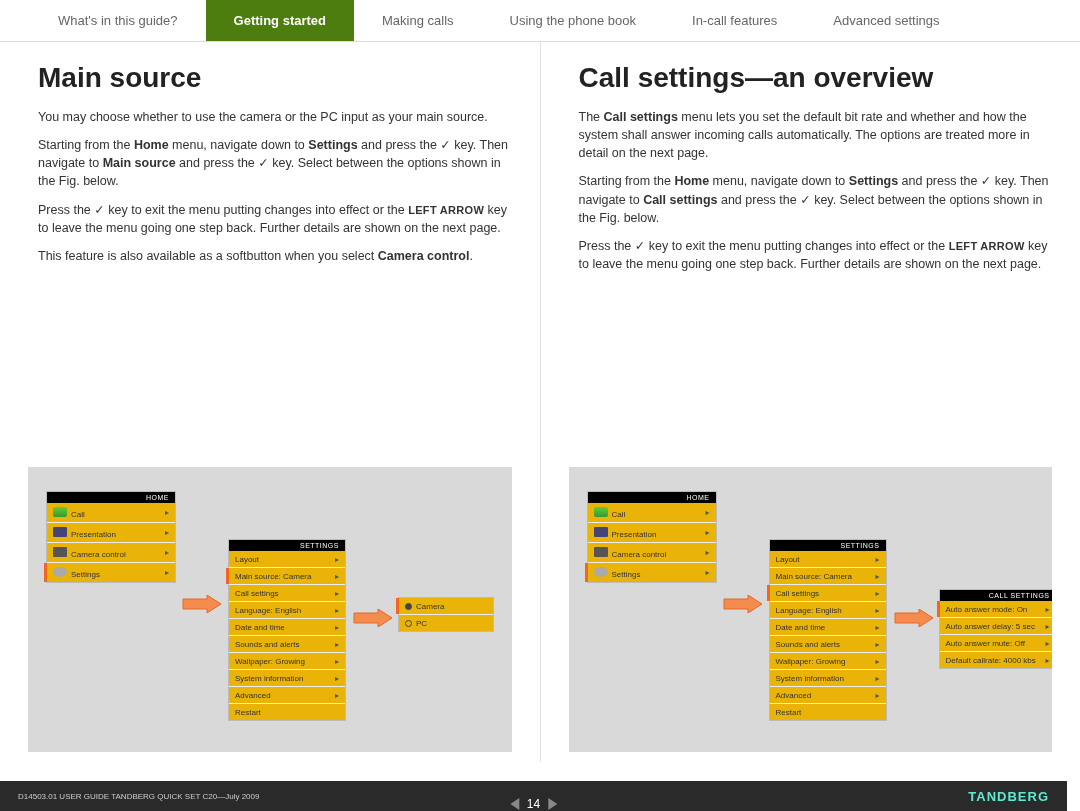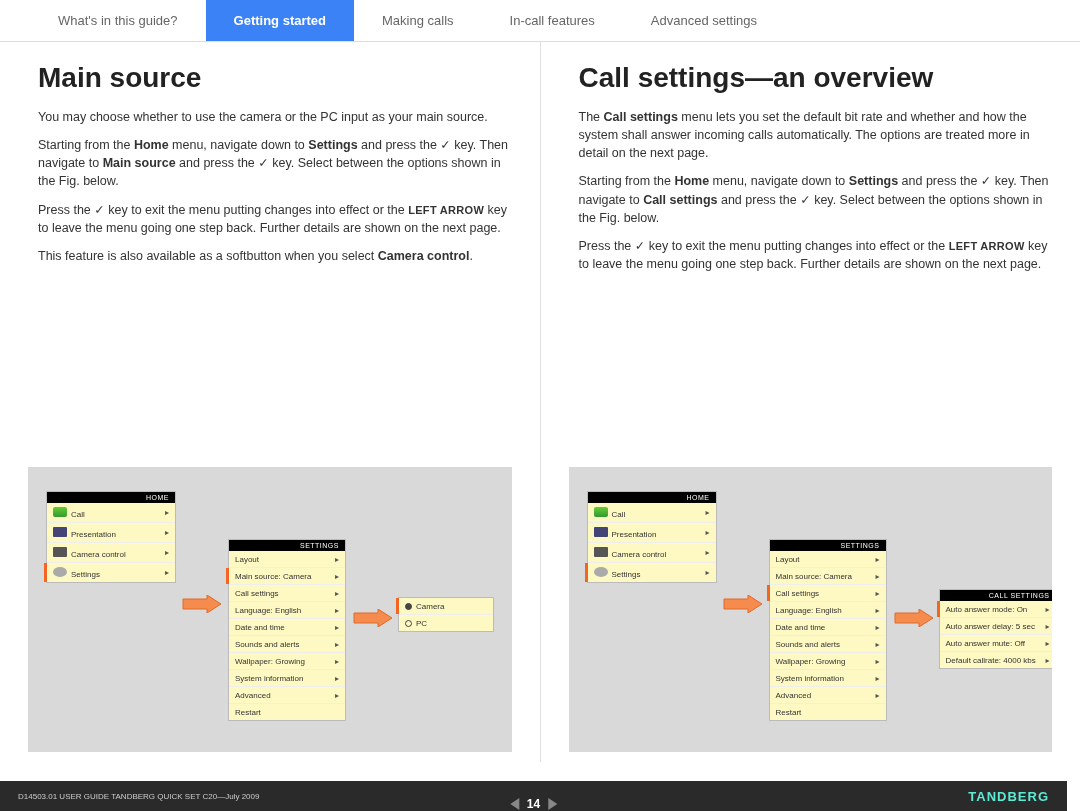--- a/index.html
+++ b/index.html
@@ -20,21 +20,21 @@
     align-items: stretch;
     font-size: 13px;
     color: #666;
   }
   .tab {
     display: flex;
     align-items: center;
     padding: 0 28px;
   }
   .tab.active {
-    background: #3b82f6;
+    background: #4d7c0f;
     color: #fff;
     font-weight: bold;
   }
   .columns {
     display: flex;
     height: 720px;
   }
   .col {
     width: 50%;
     padding: 20px 28px 10px 38px;
@@ -63,21 +63,21 @@
   .figure {
     position: absolute;
     left: 28px; right: 28px;
     bottom: 10px;
     height: 285px;
     background: #d9d9d9;
     overflow: hidden;
   }
   .panel {
     position: absolute;
-    background: #fef9c3;
+    background: #eab308;
     border: 1px solid #bbb;
     font-size: 8px;
   }
   .panel-head {
     background: #000;
     color: #fff;
     text-align: right;
     padding: 2px 6px;
     font-size: 7px;
     letter-spacing: .5px;
@@ -118,21 +118,21 @@
     height: 30px;
     background:#2a2a2a;
     color:#ccc;
     display:flex;
     align-items:center;
     font-size:8px;
     padding: 0 18px;
   }
   .footer .page {
     position:absolute; left:50%; transform:translateX(-50%);
-    color:#fff; font-weight:bold; font-size:12px;
+    color:#fff; font-weight:normal; font-size:12px;
     display:flex; align-items:center; gap:8px;margin-top:16px;
   }
   .footer .brand {
     margin-left:auto;
     font-weight:900;
     letter-spacing:1px;
     font-size:13px;
     color:#5eead4;
   }
   .tri { width:0;height:0;border-top:6px solid transparent;border-bottom:6px solid transparent; }
@@ -143,20 +143,21 @@
   .ic-cam { background:#555; border-radius:1px; }
   .ic-gear { background:#aaa; border-radius:50%; }
 </style>
 </head>
 <body>
 
 <div class="tabs">
   <div class="tab">What's in this guide?</div>
   <div class="tab active">Getting started</div>
   <div class="tab">Making calls</div>
+  <div class="tab">Using the phone book</div>
   <div class="tab">In-call features</div>
   <div class="tab">Advanced settings</div>
 </div>
 
 <div class="columns">
 
   <div class="col">
     <h1>Main source</h1>
     <div class="body">
       <p>You may choose whether to use the camera or the PC input as your main source.</p>

